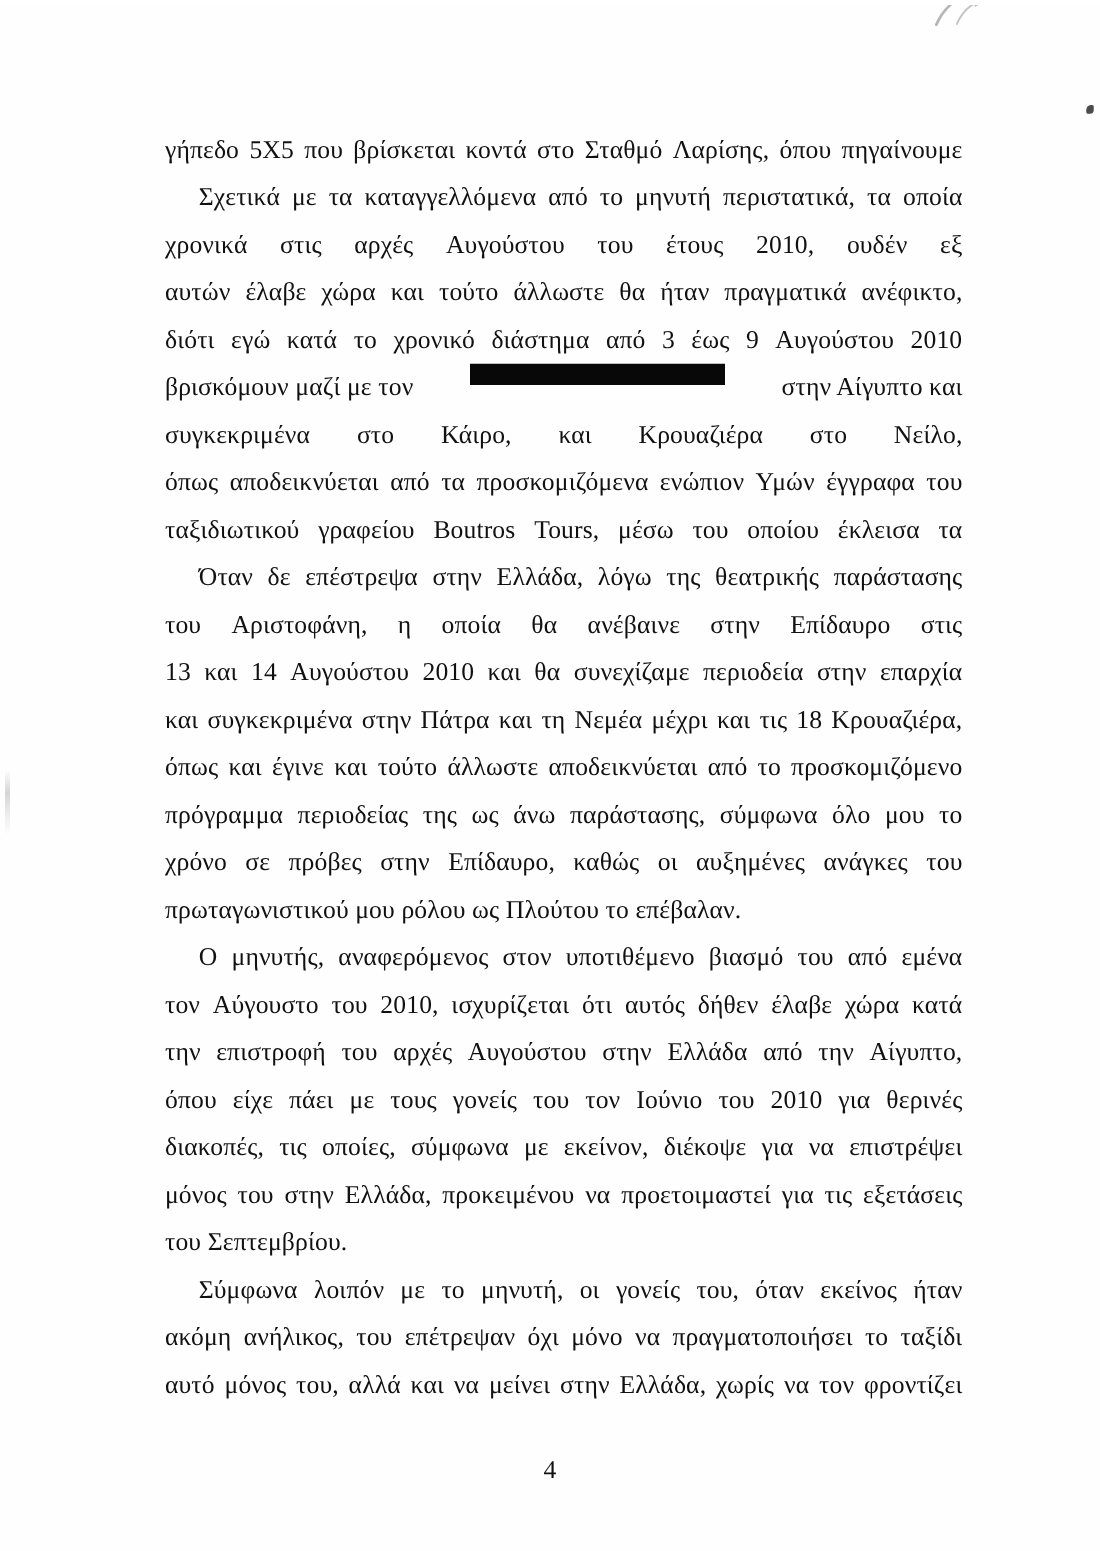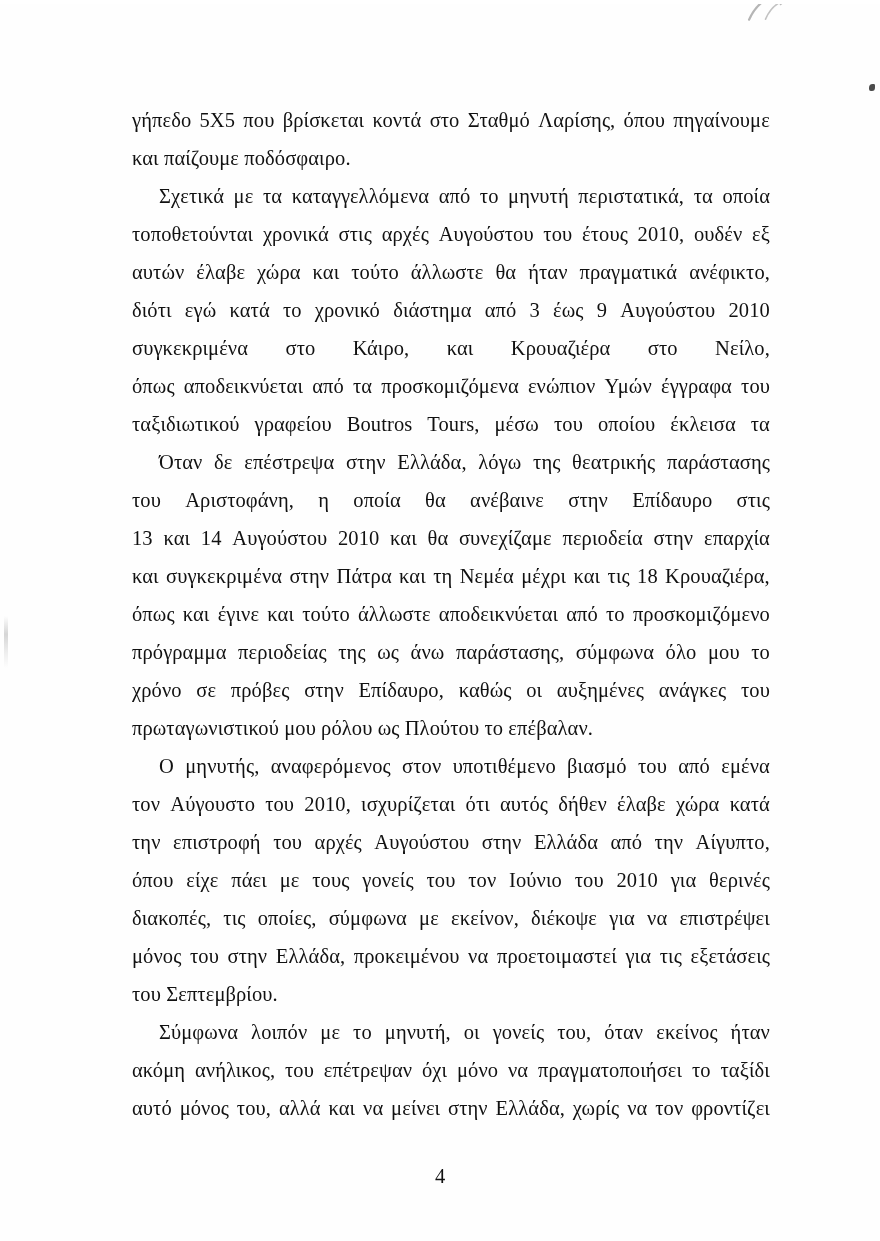--- a/index.html
+++ b/index.html
@@ -140,37 +140,35 @@
           <span class="w">5Χ5</span>
           <span class="w">που</span>
           <span class="w">βρίσκεται</span>
           <span class="w">κοντά</span>
           <span class="w">στο</span>
           <span class="w">Σταθμό</span>
           <span class="w">Λαρίσης,</span>
           <span class="w">όπου</span>
           <span class="w">πηγαίνουμε</span>
         </div>
-        <div class="line">και παίζουμε ποδόσφαιρο.</div>
       </div>
       <div class="para">
         <div class="line just indent">
           <span class="w">Σχετικά</span>
           <span class="w">με</span>
           <span class="w">τα</span>
           <span class="w">καταγγελλόμενα</span>
           <span class="w">από</span>
           <span class="w">το</span>
           <span class="w">μηνυτή</span>
           <span class="w">περιστατικά,</span>
           <span class="w">τα</span>
           <span class="w">οποία</span>
         </div>
         <div class="line just">
-          <span class="w">τοποθετούνται</span>
           <span class="w">χρονικά</span>
           <span class="w">στις</span>
           <span class="w">αρχές</span>
           <span class="w">Αυγούστου</span>
           <span class="w">του</span>
           <span class="w">έτους</span>
           <span class="w">2010,</span>
           <span class="w">ουδέν</span>
           <span class="w">εξ</span>
         </div>
@@ -192,20 +190,25 @@
           <span class="w">κατά</span>
           <span class="w">το</span>
           <span class="w">χρονικό</span>
           <span class="w">διάστημα</span>
           <span class="w">από</span>
           <span class="w">3</span>
           <span class="w">έως</span>
           <span class="w">9</span>
           <span class="w">Αυγούστου</span>
           <span class="w">2010</span>
+        </div>
+        <div class="line just">
+          <span class="w">βρισκόμουν μαζί με τον</span>
+          <span class="redaction" style="width: 204px; background: rgb(8, 8, 8);"></span>
+          <span class="w">στην Αίγυπτο και</span>
         </div>
         <div class="line just">
           <span class="w">συγκεκριμένα</span>
           <span class="w">στο</span>
           <span class="w">Κάιρο,</span>
           <span class="w">και</span>
           <span class="w">Κρουαζιέρα</span>
           <span class="w">στο</span>
           <span class="w">Νείλο,</span>
         </div>

